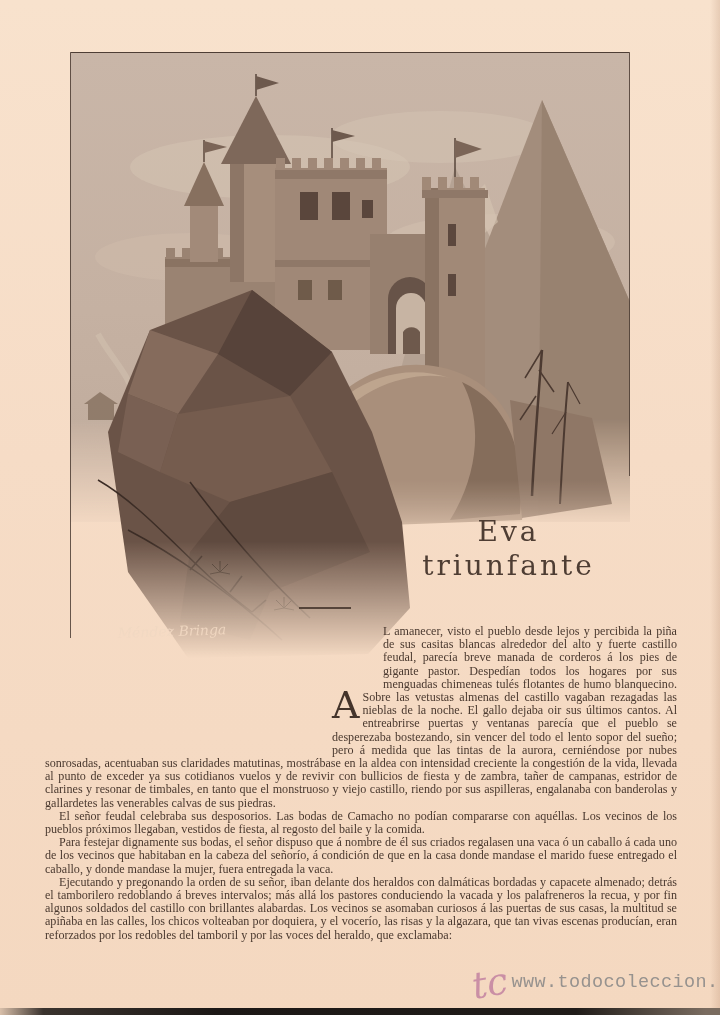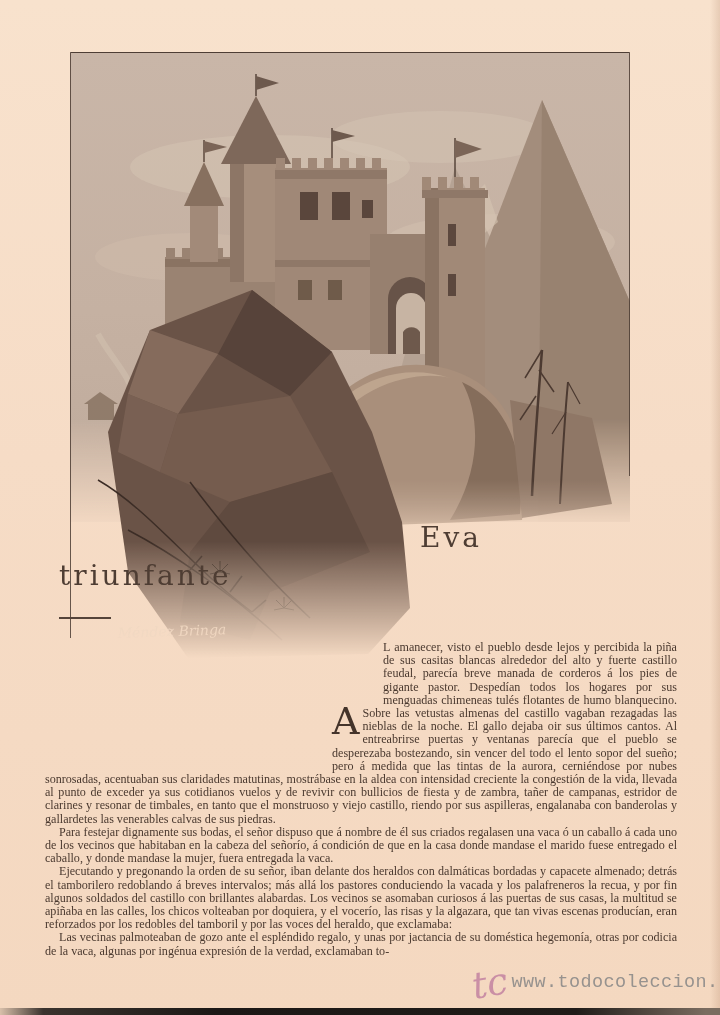--- a/index.html
+++ b/index.html
@@ -13,21 +13,21 @@
         background:linear-gradient(90deg,rgba(60,52,46,.15) 0%,#3a332e 6%,#1c1816 30%,#201c19 80%,#7a6c60 98%);}
   .illus{position:absolute;left:70px;top:52px;width:560px;height:612px;pointer-events:none;}
   
   .article{position:absolute;left:45px;right:43px;top:0;color:#4a392f;
            font-size:12.1px;line-height:13.2px;text-align:justify;}
   .spacer{height:507px;}
   .fl{float:left;clear:left;}
   .f1{width:375px;height:52px;}
   .f2{width:338px;height:66px;}
   .f3{width:287px;height:53px;}
-  h1.title{margin:14px;padding:0 72px 0 0;font-weight:normal;text-align:left;
+  h1.title{margin:8px;padding:0 72px 0 0;font-weight:normal;text-align:center;
            font-size:28px;line-height:34px;letter-spacing:3px;color:#4e3d33;
            font-family:"DejaVu Serif",serif;}
   .trule{display:inline-block;width:52px;height:2px;background:#55443a;margin-top:7px;}
   p.body-p{margin:0;}
   p.first{margin-top:8px;}
   p.indent{text-indent:14px;}
   .dropcap{float:left;font-size:38px;line-height:26px;padding:1px 3px 0 0;
            color:#44342b;font-family:"DejaVu Serif",serif;}
   
   .wm{position:absolute;left:472px;top:962px;width:236px;height:46px;white-space:nowrap;}
@@ -201,23 +201,23 @@
     </g>
   </svg>
 
   <div class="article">
     <div class="spacer"></div>
     <div class="fl f1"></div>
     <h1 class="title"><span>Eva triunfante</span><br><span class="trule"></span></h1>
     <div class="fl f2"></div>
     <div class="fl f3"></div>
     <p class="body-p first"><span class="dropcap">A</span><span>L amanecer, visto el pueblo desde lejos y percibida la piña de sus casitas blancas alrededor del alto y fuerte castillo feudal, parecía breve manada de corderos á los pies de gigante pastor. Despedían todos los hogares por sus menguadas chimeneas tulés flotantes de humo blanquecino. Sobre las vetustas almenas del castillo vagaban rezagadas las nieblas de la noche. El gallo dejaba oir sus últimos cantos. Al entreabrirse puertas y ventanas parecía que el pueblo se desperezaba bostezando, sin vencer del todo el lento sopor del sueño; pero á medida que las tintas de la aurora, cerniéndose por nubes sonrosadas, acentuaban sus claridades matutinas, mostrábase en la aldea con intensidad creciente la congestión de la vida, llevada al punto de exceder ya sus cotidianos vuelos y de revivir con bullicios de fiesta y de zambra, tañer de campanas, estridor de clarines y resonar de timbales, en tanto que el monstruoso y viejo castillo, riendo por sus aspilleras, engalanaba con banderolas y gallardetes las venerables calvas de sus piedras.</span></p>
+    <p class="body-p indent">El señor feudal celebraba sus desposorios. Las bodas de Camacho no podían compararse con aquéllas. Los vecinos de los pueblos próximos llegaban, vestidos de fiesta, al regosto del baile y la comida.</p>
     <p class="body-p indent">Para festejar dignamente sus bodas, el señor dispuso que á nombre de él sus criados regalasen una vaca ó un caballo á cada uno de los vecinos que habitaban en la cabeza del señorío, á condición de que en la casa donde mandase el marido fuese entregado el caballo, y donde mandase la mujer, fuera entregada la vaca.</p>
     <p class="body-p indent">Ejecutando y pregonando la orden de su señor, iban delante dos heraldos con dalmáticas bordadas y capacete almenado; detrás el tamborilero redoblando á breves intervalos; más allá los pastores conduciendo la vacada y los palafreneros la recua, y por fin algunos soldados del castillo con brillantes alabardas. Los vecinos se asomaban curiosos á las puertas de sus casas, la multitud se apiñaba en las calles, los chicos volteaban por doquiera, y el vocerío, las risas y la algazara, que tan vivas escenas producían, eran reforzados por los redobles del tamboril y por las voces del heraldo, que exclamaba:</p>
-    <p class="body-p indent">Las vecinas palmoteaban de gozo ante el espléndido regalo, y unas por jactancia de su doméstica hegemonía, otras por codicia de la vaca, algunas por ingénua expresión de la verdad, exclamaban to-</p>
   </div>
 
   <div class="wm">
     <span class="wm-logo">tc</span><span class="wm-text">www.todocoleccion.net</span>
   </div>
 
   <div class="edge-right"></div>
   <div class="edge-bottom"></div>
 </div>
 

